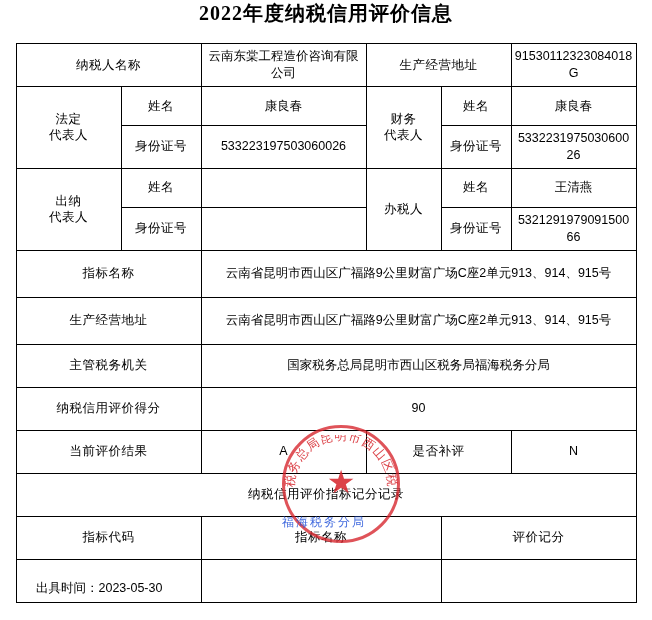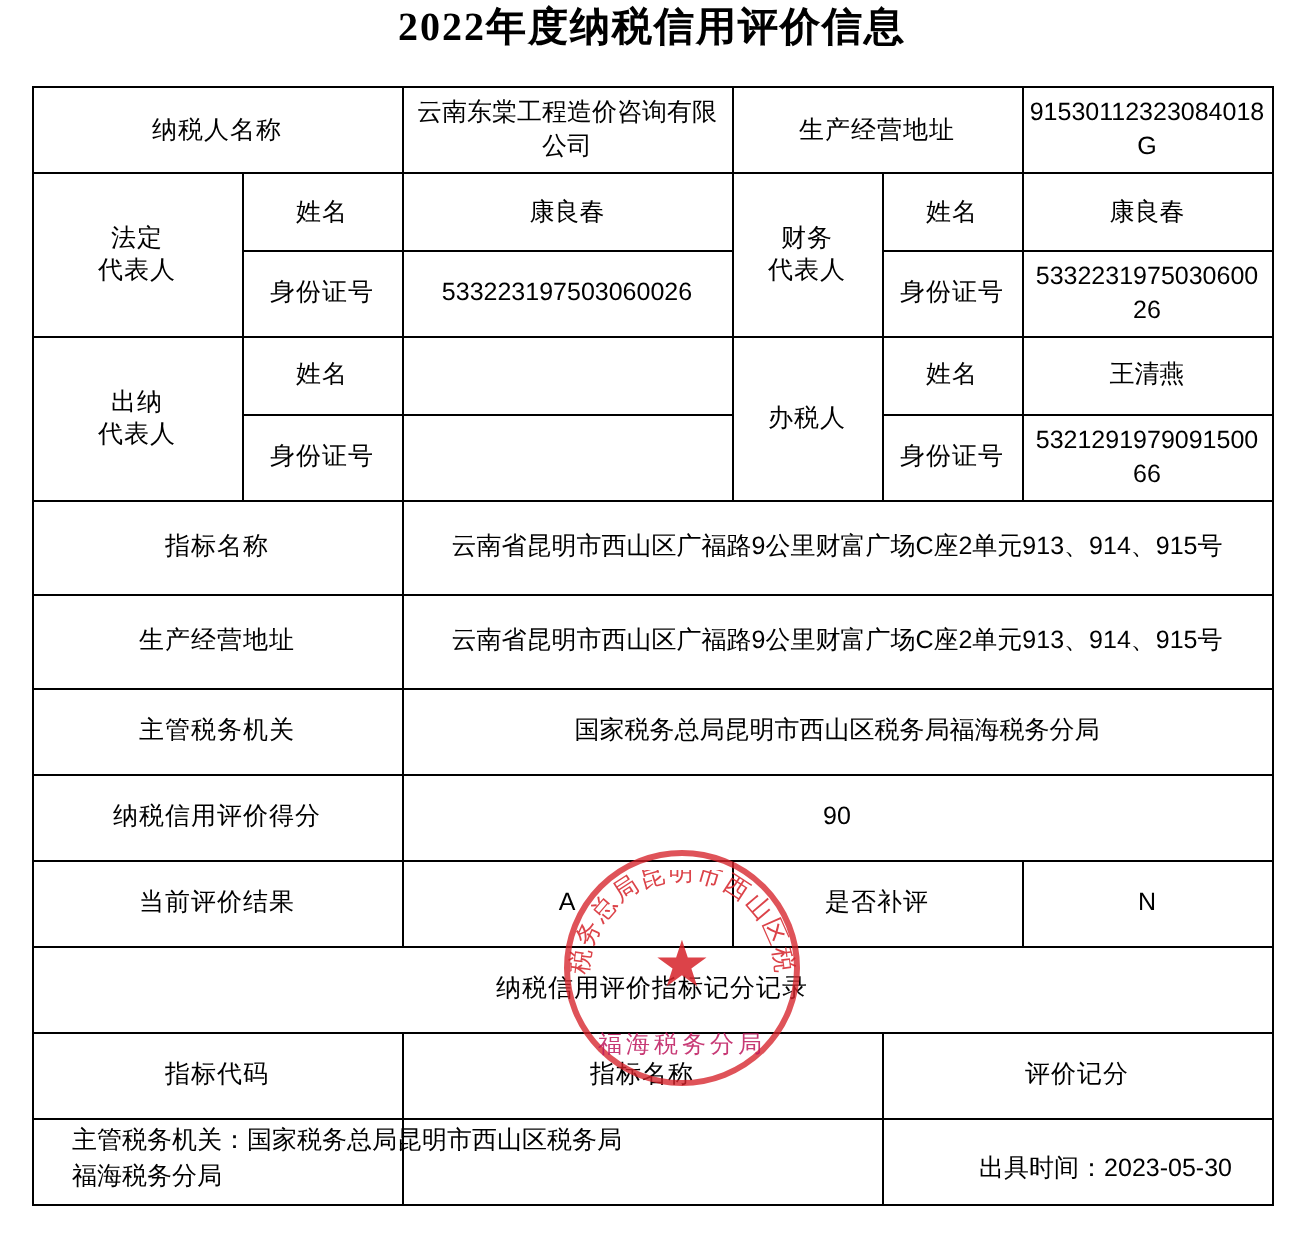--- a/index.html
+++ b/index.html
@@ -106,22 +106,21 @@
     color: #d6232a;
     font-size: 32px;
     line-height: 1;
     opacity: 0.85;
   }
   .seal-bottom {
     position: absolute;
     left: 0;
     right: 0;
     bottom: 12px;
-    text-align: center;
-    color: #be185d;
+    color: #1d4ed8;
     font-size: 12px;
     letter-spacing: 2px;
     opacity: 0.85;
   }
   .seal-arc {
     position: absolute;
     left: 0;
     top: 10px;
     width: 118px;
     height: 60px;
@@ -238,17 +237,16 @@
       <path id="arcpath" d="M 12,52 A 47,47 0 0 1 106,52" fill="none"></path>
       <text>
         <textPath href="#arcpath" startOffset="50%" text-anchor="middle">国家税务总局昆明市西山区税务局</textPath>
       </text>
     </svg>
     <div class="seal-star">★</div>
     <div class="seal-bottom">福海税务分局</div>
   </div>
 
   <div class="footer">
-    <div class="footer-left">主管税务机关：国家税务总局昆明市西山区税务局福海税务分局</div>
     <div class="footer-right">出具时间：2023-05-30</div>
   </div>
 
 </div>
 
 </body></html>

